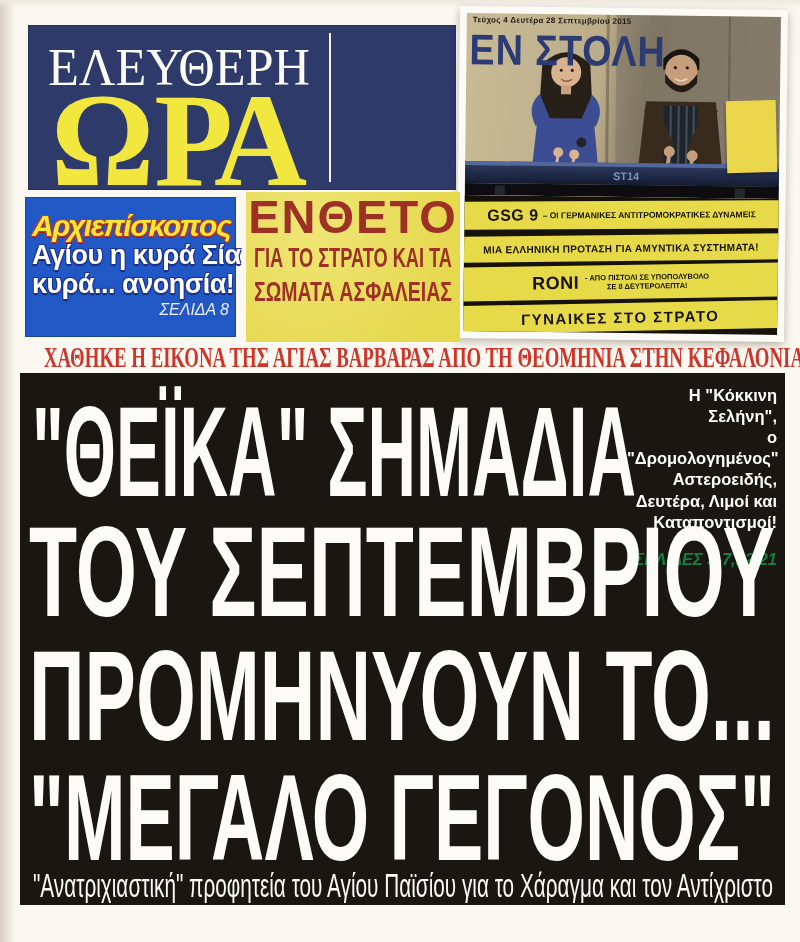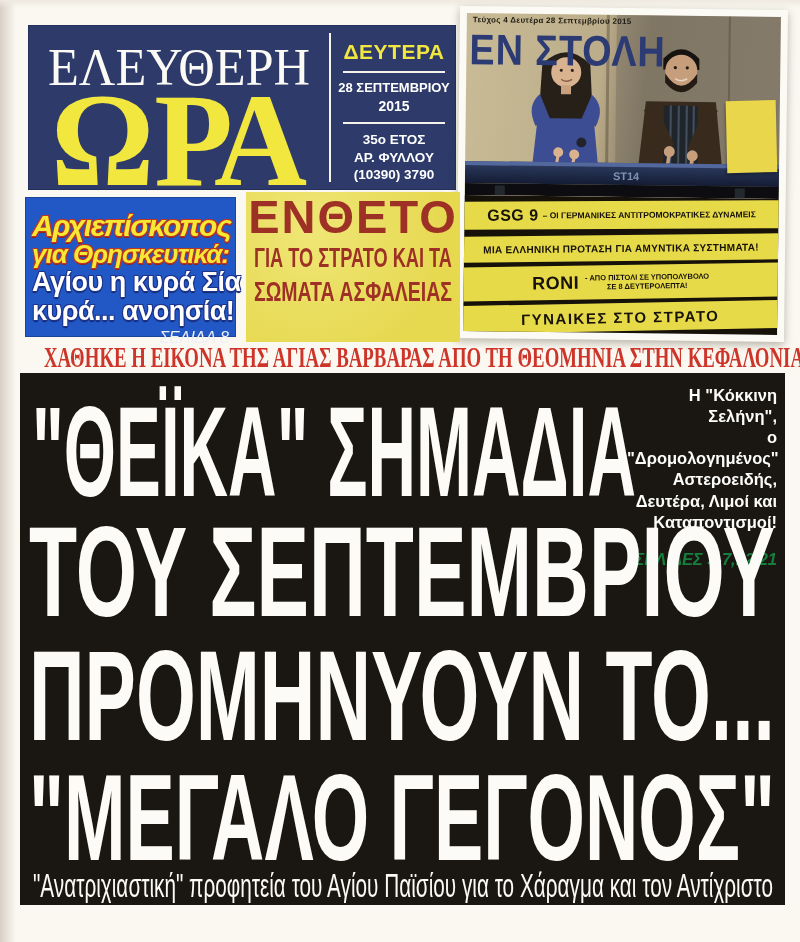--- a/index.html
+++ b/index.html
@@ -96,32 +96,20 @@
 <div class="masthead">
   <div class="mast-left">
     <svg class="hl-svg" style="left:14px;top:9px;" width="272" height="56" viewBox="0 0 272 46" preserveAspectRatio="none">
       <text x="136" y="41" text-anchor="middle" textLength="262" lengthAdjust="spacingAndGlyphs" font-family="Liberation Serif, DejaVu Serif, serif" font-size="44" fill="#fbfaf4">ΕΛΕΥΘΕΡΗ</text>
     </svg>
     <svg class="hl-svg" style="left:16px;top:60px;" width="268" height="100" viewBox="0 0 268 80" preserveAspectRatio="none">
       <text x="134" y="79" text-anchor="middle" textLength="256" lengthAdjust="spacingAndGlyphs" font-family="Liberation Serif, DejaVu Serif, serif" font-size="106" font-weight="bold" fill="#f2e73e">ΩΡΑ</text>
     </svg>
   </div>
   <div class="mast-divider"></div>
-  <div class="mast-right">
-    <div class="mast-day">ΔΕΥΤΕΡΑ</div>
-    <div class="mast-sep"></div>
-    <div class="mast-date1">28 ΣΕΠΤΕΜΒΡΙΟΥ</div>
-    <div class="mast-date2">2015</div>
-    <div class="mast-sep"></div>
-    <div class="mast-small">35ο ΕΤΟΣ</div>
-    <div class="mast-small">ΑΡ. ΦΥΛΛΟΥ</div>
-    <div class="mast-small">(10390) 3790</div>
-    <div class="mast-sep"></div>
-    <div class="mast-small">ΤΙΜΗ 1 ΕΥΡΩ</div>
-  </div>
 </div>
 
 <div class="inset">
   <div class="inset-photo">
     <svg class="people-svg" viewBox="0 0 314 182">
       <defs>
         <linearGradient id="caseGrad" x1="0" y1="0" x2="0" y2="1">
           <stop offset="0" stop-color="#2e3d63"></stop>
             <stop offset="1" stop-color="#141c33"></stop>
         </linearGradient>
@@ -191,21 +179,20 @@
       </span>
     </div>
     <div class="stripe stripe4">
       <span class="stripe-big">ΓΥΝΑΙΚΕΣ ΣΤΟ ΣΤΡΑΤΟ</span>
     </div>
   </div>
 </div>
 
 <div class="teaser">
   <div class="t1">Αρχιεπίσκοπος</div>
-  <div class="t2">για Θρησκευτικά:</div>
   <div class="t3">Αγίου η κυρά Σία</div>
   <div class="t4">κυρά... ανοησία!</div>
   <div class="tref">ΣΕΛΙΔΑ 8</div>
 </div>
 
 <div class="insert">
   <div class="insert-title">ΕΝΘΕΤΟ</div>
   <svg class="hl-line" width="204" height="28" viewBox="0 0 204 22" preserveAspectRatio="none">
     <text x="102" y="19" text-anchor="middle" textLength="198" lengthAdjust="spacingAndGlyphs" font-family="Liberation Sans, DejaVu Sans, sans-serif" font-size="22" font-weight="bold" fill="#9e3125">ΓΙΑ ΤΟ ΣΤΡΑΤΟ ΚΑΙ ΤΑ</text>
   </svg>

